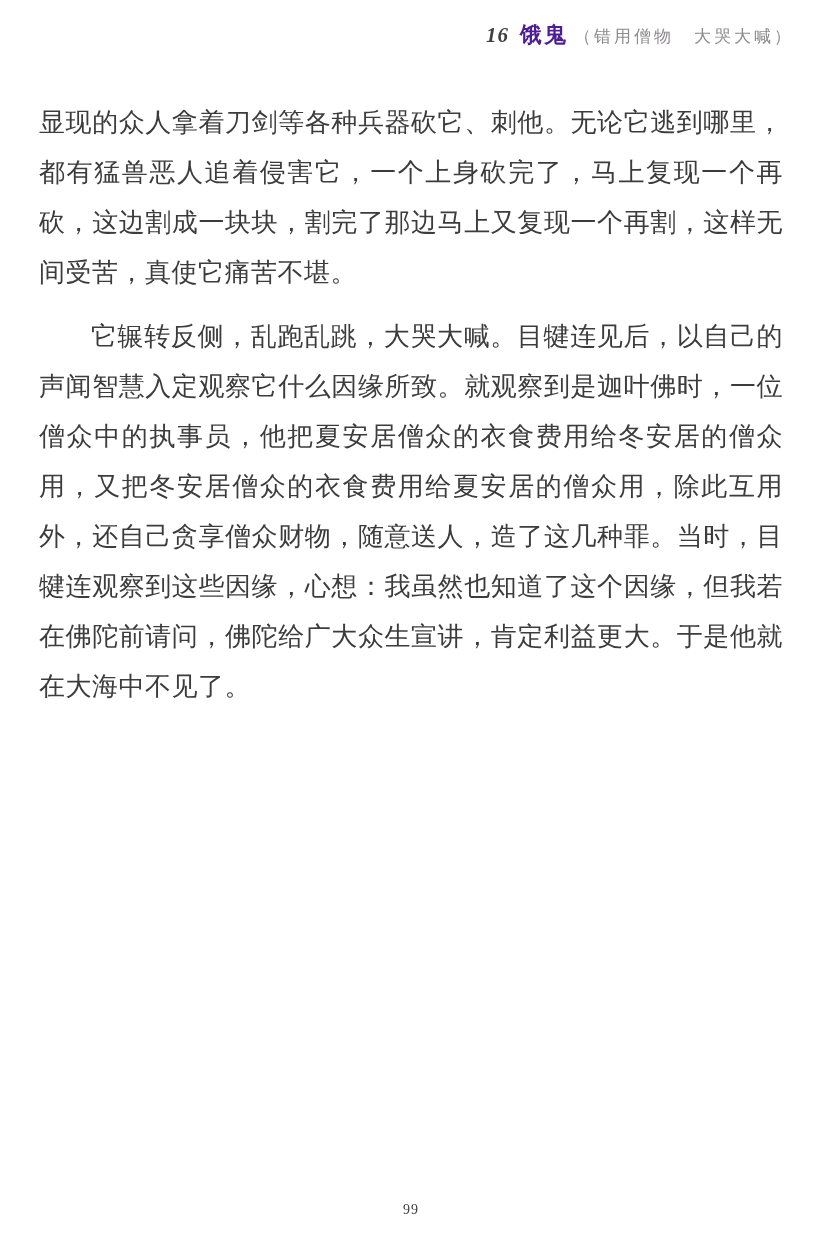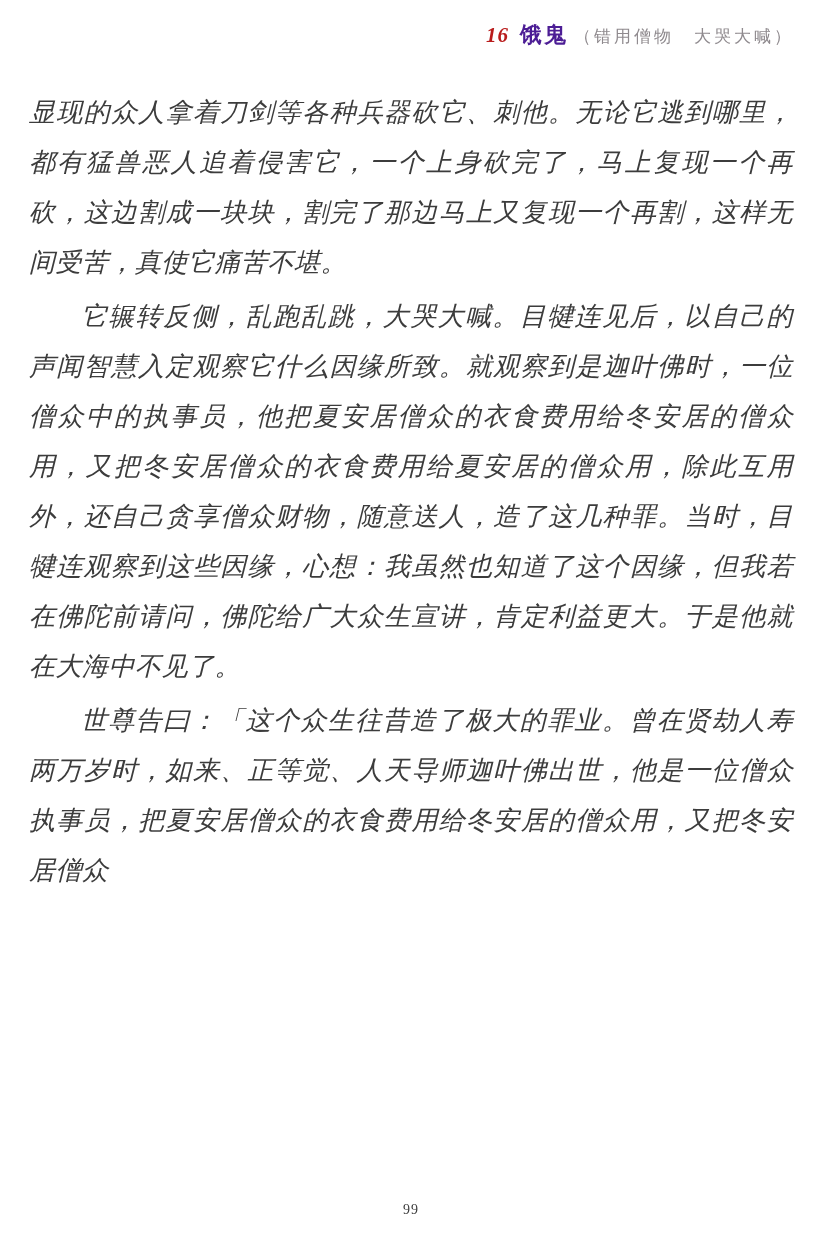--- a/index.html
+++ b/index.html
@@ -48,23 +48,22 @@
     left: 25px;
     width: 772px;
     font-size: 26px;
     line-height: 50px;
     letter-spacing: 0.5px;
     color: #3c3c3c;
     text-align: justify;
     text-justify: inter-character;
   }
   .body-text p {
-    margin: 4px;
+    margin: 14px;
     padding: 0;
-    font-style: italic;
   }
   .body-text p.indent {
     text-indent: 2em;
   }
   
   .page-footer {
     position: absolute;
     top: 1200px;
     left: 0;
     width: 822px;
@@ -75,28 +74,27 @@
     color: #3c3c3c;
     letter-spacing: 1px;
   }
 </style>
 </head>
 <body>
 
 <div class="page">
 
   <div class="running-header">
-    <span class="chapter-number" style="color: #b91c1c;">16</span>
+    <span class="chapter-number" style="color: #404040;">16</span>
     <span class="chapter-title" style="color: #4c1d95;">饿鬼</span>
     <span class="chapter-subtitle" style="color: rgb(143, 138, 142);">（错用僧物　大哭大喊）</span>
   </div>
 
   <div class="body-text">
     <p>显现的众人拿着刀剑等各种兵器砍它、刺他。无论它逃到哪里，都有猛兽恶人追着侵害它，一个上身砍完了，马上复现一个再砍，这边割成一块块，割完了那边马上又复现一个再割，这样无间受苦，真使它痛苦不堪。</p>
     <p class="indent">它辗转反侧，乱跑乱跳，大哭大喊。目犍连见后，以自己的声闻智慧入定观察它什么因缘所致。就观察到是迦叶佛时，一位僧众中的执事员，他把夏安居僧众的衣食费用给冬安居的僧众用，又把冬安居僧众的衣食费用给夏安居的僧众用，除此互用外，还自己贪享僧众财物，随意送人，造了这几种罪。当时，目犍连观察到这些因缘，心想：我虽然也知道了这个因缘，但我若在佛陀前请问，佛陀给广大众生宣讲，肯定利益更大。于是他就在大海中不见了。</p>
-    <p class="indent">世尊告曰：「这个众生往昔造了极大的罪业。曾在贤劫人寿两万岁时，如来、正等觉、人天导师迦叶佛出世，他是一位僧众执事员，把夏安居僧众的衣食费用给冬安居的僧众用，又把冬安居僧众</p>
   </div>
 
   <div class="page-footer">
     <span class="page-number">99</span>
   </div>
 
 </div>
 
 </body></html>

